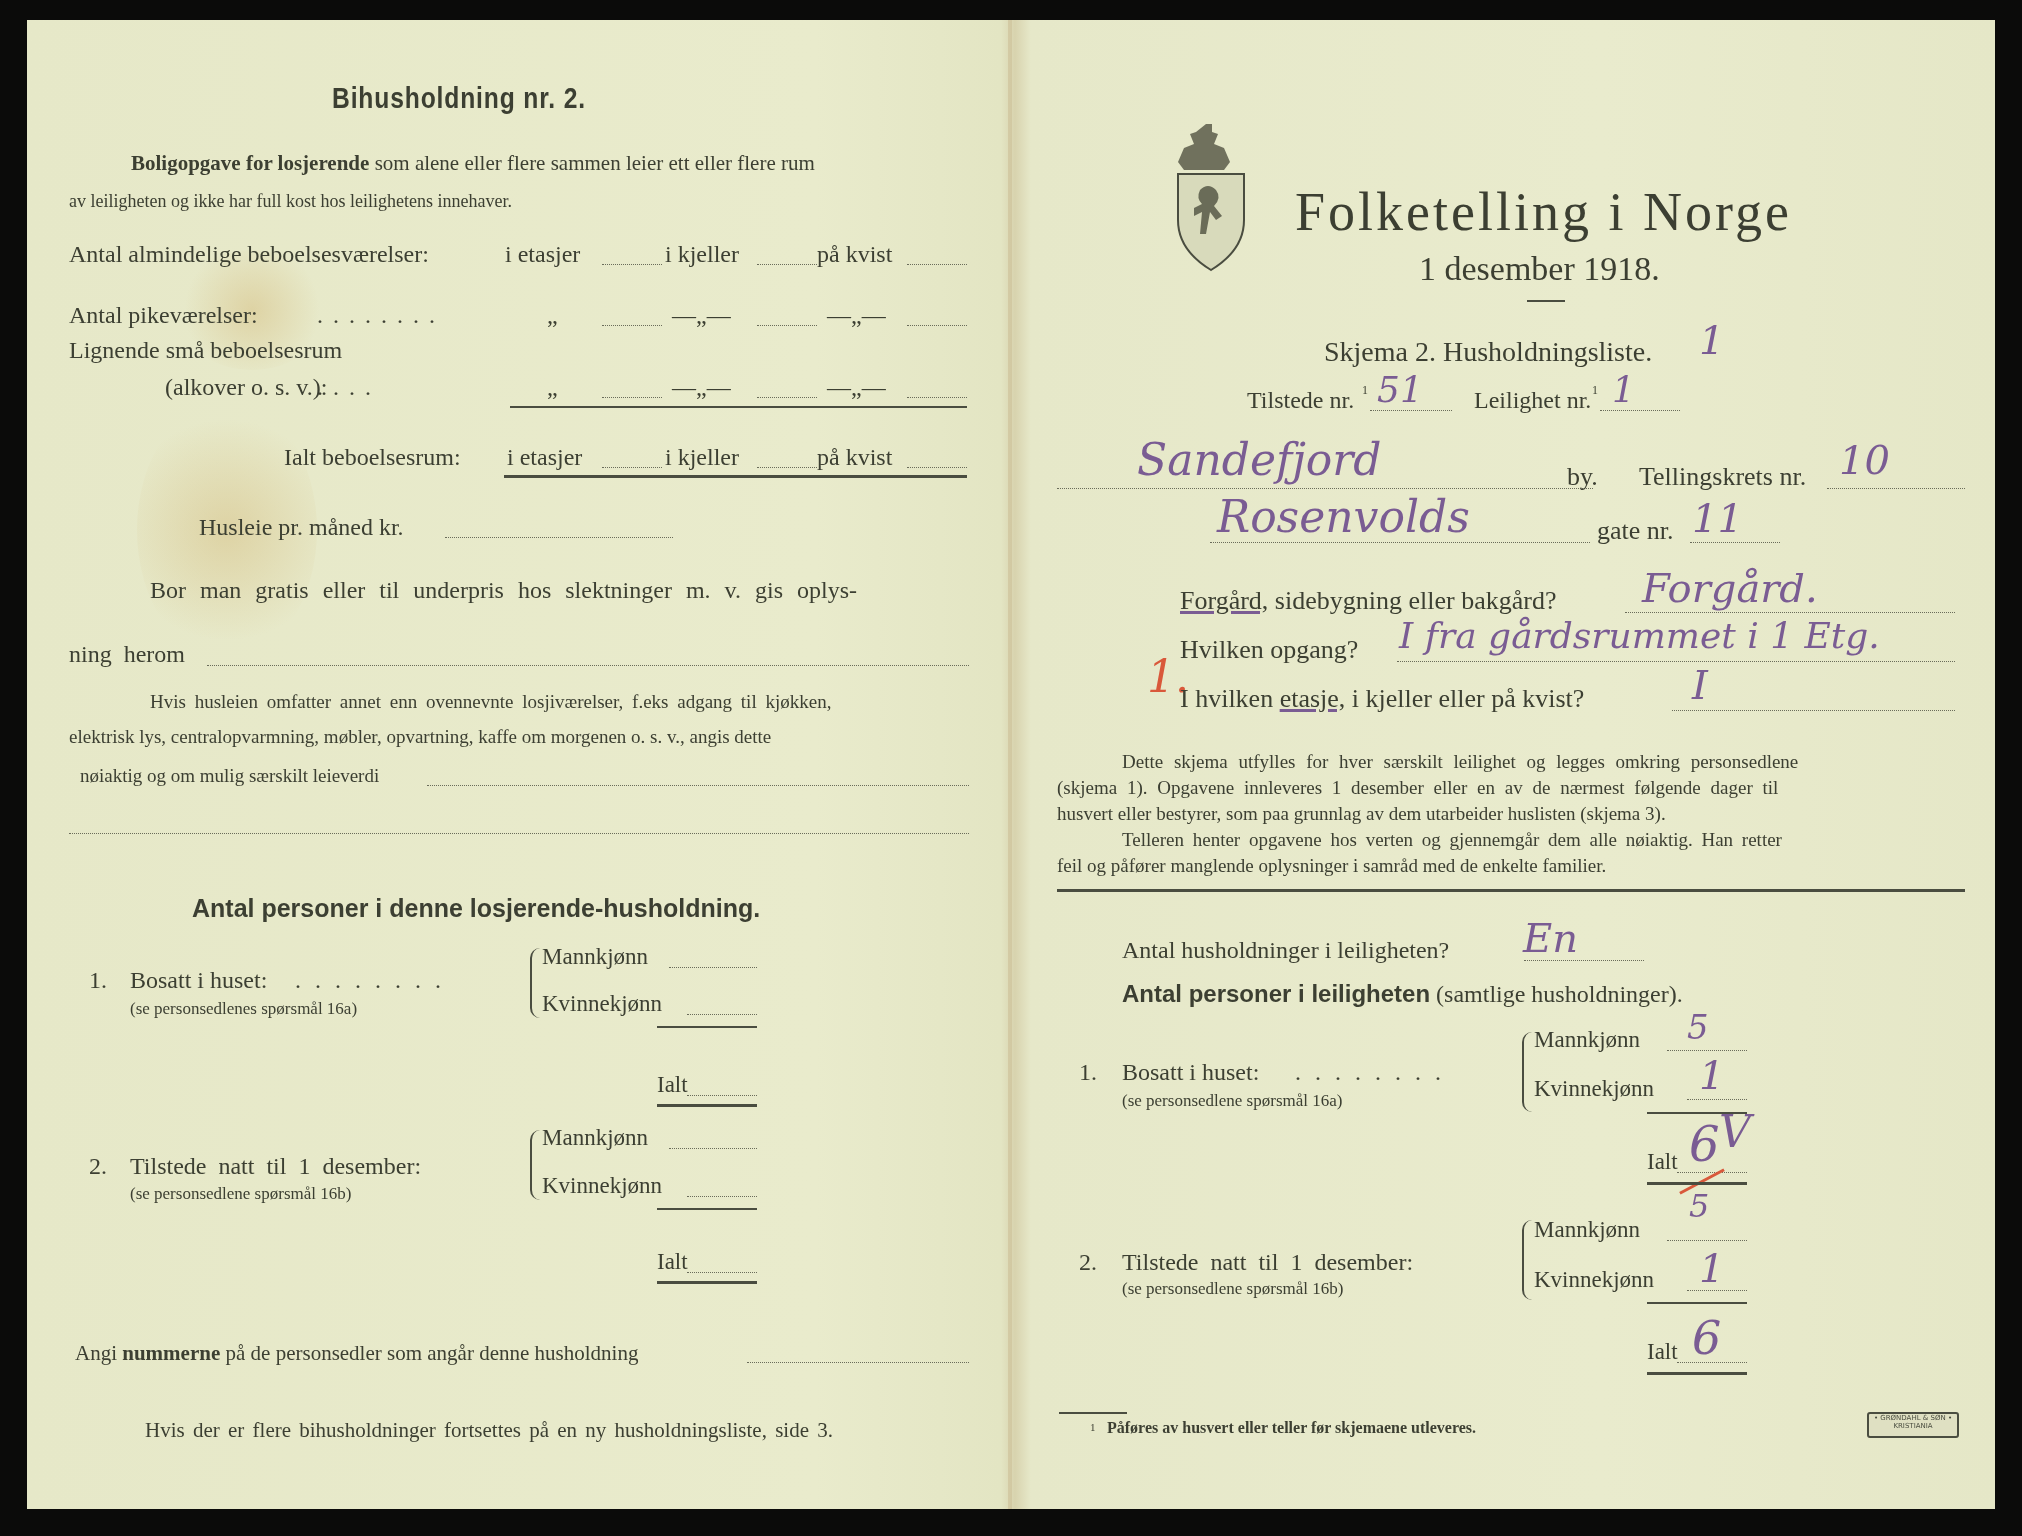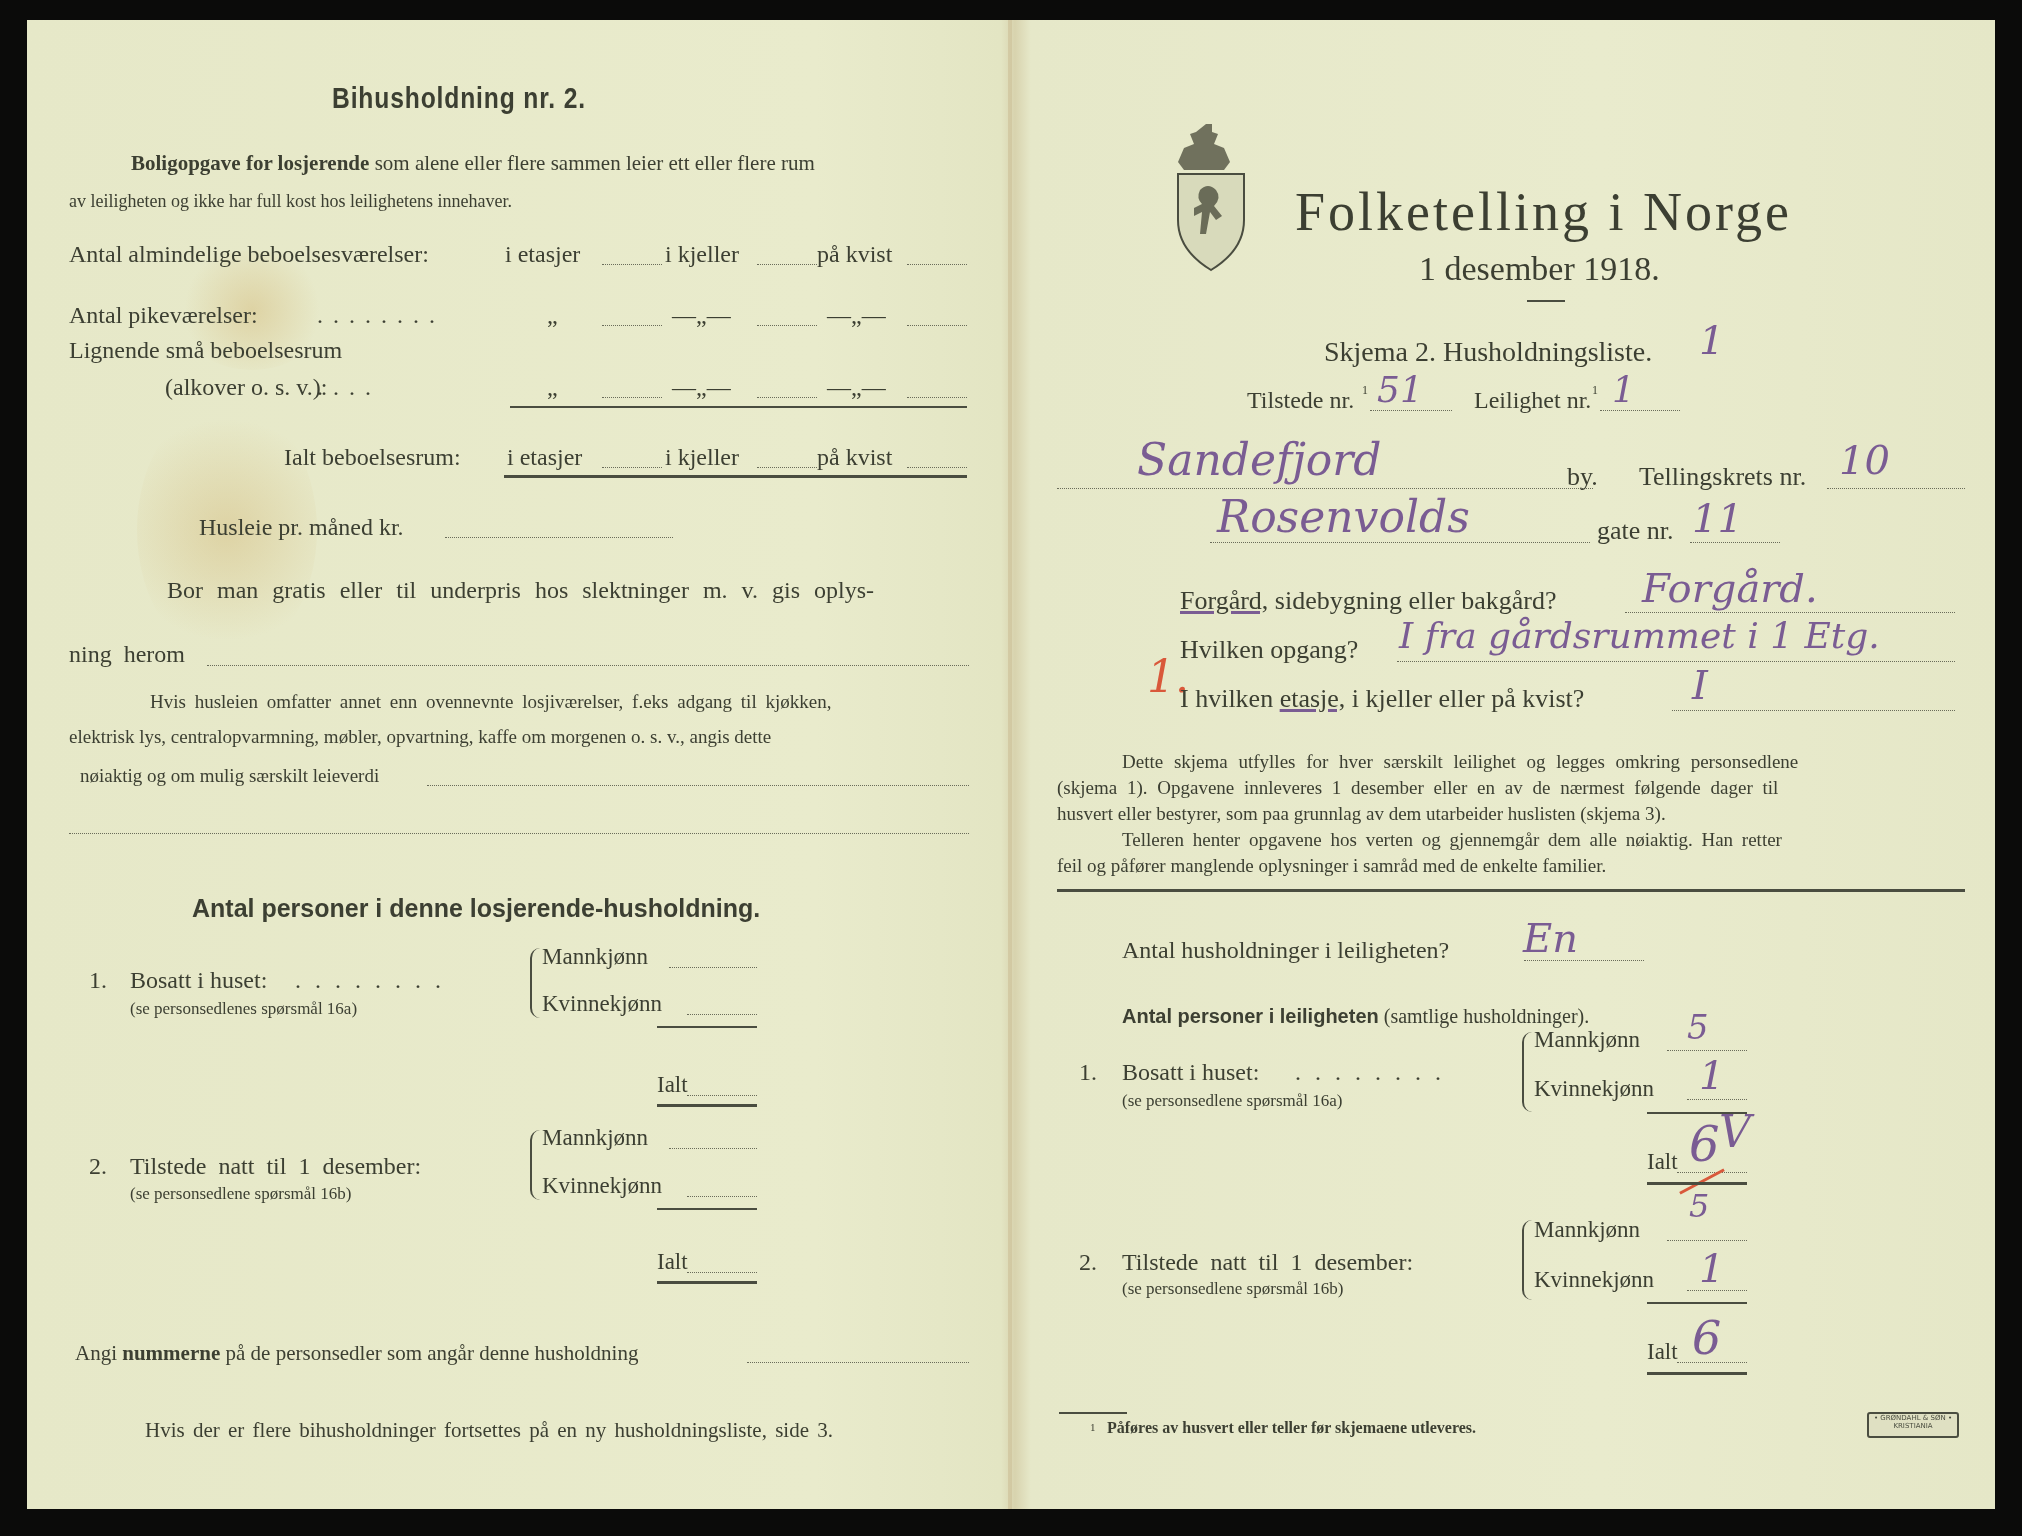--- a/index.html
+++ b/index.html
@@ -71,21 +71,21 @@
     <div class="dots" style="left:575px;top:447px;width:60px;"></div>
     <div class="t" style="left:638px;top:425px;font-size:24px;">i kjeller</div>
     <div class="dots" style="left:730px;top:447px;width:60px;"></div>
     <div class="t" style="left:790px;top:425px;font-size:24px;">på kvist</div>
     <div class="dots" style="left:880px;top:447px;width:60px;"></div>
     <div class="rule" style="left:477px;top:455px;width:463px;height:3px;"></div>
 
     <div class="t" style="left:172px;top:495px;font-size:24px;">Husleie pr. måned kr.</div>
     <div class="dots" style="left:418px;top:517px;width:228px;"></div>
 
-    <div class="t" style="left:123px;top:558px;font-size:24px;word-spacing:8px;margin-left:17px;">Bor man gratis eller til underpris hos slektninger m. v. gis oplys-</div>
+    <div class="t" style="left:123px;top:558px;font-size:24px;word-spacing:8px;">Bor man gratis eller til underpris hos slektninger m. v. gis oplys-</div>
     <div class="t" style="left:42px;top:622px;font-size:24px;word-spacing:6px;">ning herom</div>
     <div class="dots" style="left:180px;top:645px;width:762px;"></div>
 
     <div class="t" style="left:123px;top:672px;font-size:19px;word-spacing:4px;">Hvis husleien omfatter annet enn ovennevnte losjiværelser, f.eks adgang til kjøkken,</div>
     <div class="t" style="left:42px;top:707px;font-size:19px;">elektrisk lys, centralopvarmning, møbler, opvartning, kaffe om morgenen o. s. v., angis dette</div>
     <div class="t" style="left:53px;top:746px;font-size:19px;">nøiaktig og om mulig særskilt leieverdi</div>
     <div class="dots" style="left:400px;top:765px;width:542px;"></div>
     <div class="dots" style="left:42px;top:813px;width:900px;"></div>
 
     <div class="t b sans" style="left:165px;top:876px;font-size:25px;">Antal personer i denne losjerende-husholdning.</div>
@@ -186,21 +186,21 @@
     <div class="t" style="left:1030px;top:758px;font-size:19px;word-spacing:5px;">(skjema 1). Opgavene innleveres 1 desember eller en av de nærmest følgende dager til</div>
     <div class="t" style="left:1030px;top:784px;font-size:19px;">husvert eller bestyrer, som paa grunnlag av dem utarbeider huslisten (skjema 3).</div>
     <div class="t" style="left:1095px;top:810px;font-size:19px;word-spacing:4px;">Telleren henter opgavene hos verten og gjennemgår dem alle nøiaktig. Han retter</div>
     <div class="t" style="left:1030px;top:836px;font-size:19px;">feil og påfører manglende oplysninger i samråd med de enkelte familier.</div>
     <div class="rule" style="left:1030px;top:869px;width:908px;height:3px;"></div>
 
     <div class="t" style="left:1095px;top:918px;font-size:24px;">Antal husholdninger i leiligheten?</div>
     <div class="dots" style="left:1497px;top:940px;width:120px;"></div>
     <div class="hw" style="left:1496px;top:898px;font-size:40px;">En</div>
 
-    <div class="t" style="left:1095px;top:962px;font-size:20px;margin-top:24px;">
+    <div class="t" style="left:1095px;top:962px;font-size:24px;">
       <span class="b sans">Antal personer i leiligheten</span>
       <span>(samtlige husholdninger).</span>
     </div>
 
     <div class="t" style="left:1052px;top:1040px;font-size:24px;">1.</div>
     <div class="t" style="left:1095px;top:1040px;font-size:24px;">Bosatt i huset:</div>
     <div class="t" style="left:1268px;top:1040px;font-size:24px;letter-spacing:4px;">. . . . . . . .</div>
     <div class="t" style="left:1095px;top:1072px;font-size:17px;">(se personsedlene spørsmål 16a)</div>
     <div class="brace" style="left:1495px;top:1012px;height:80px;"></div>
     <div class="t" style="left:1507px;top:1008px;font-size:23px;">Mannkjønn</div>

